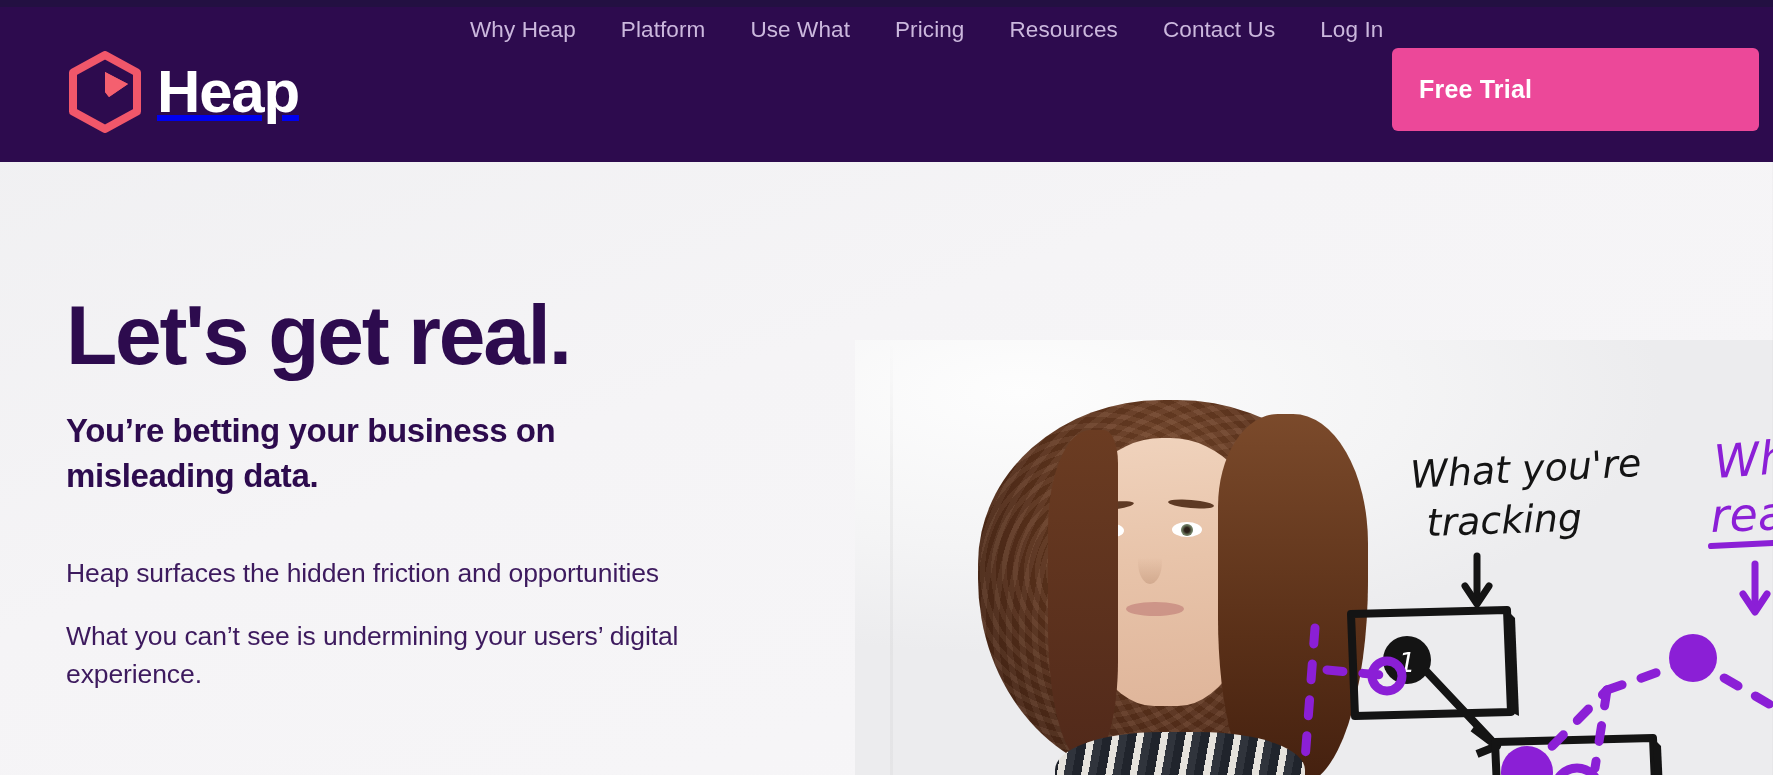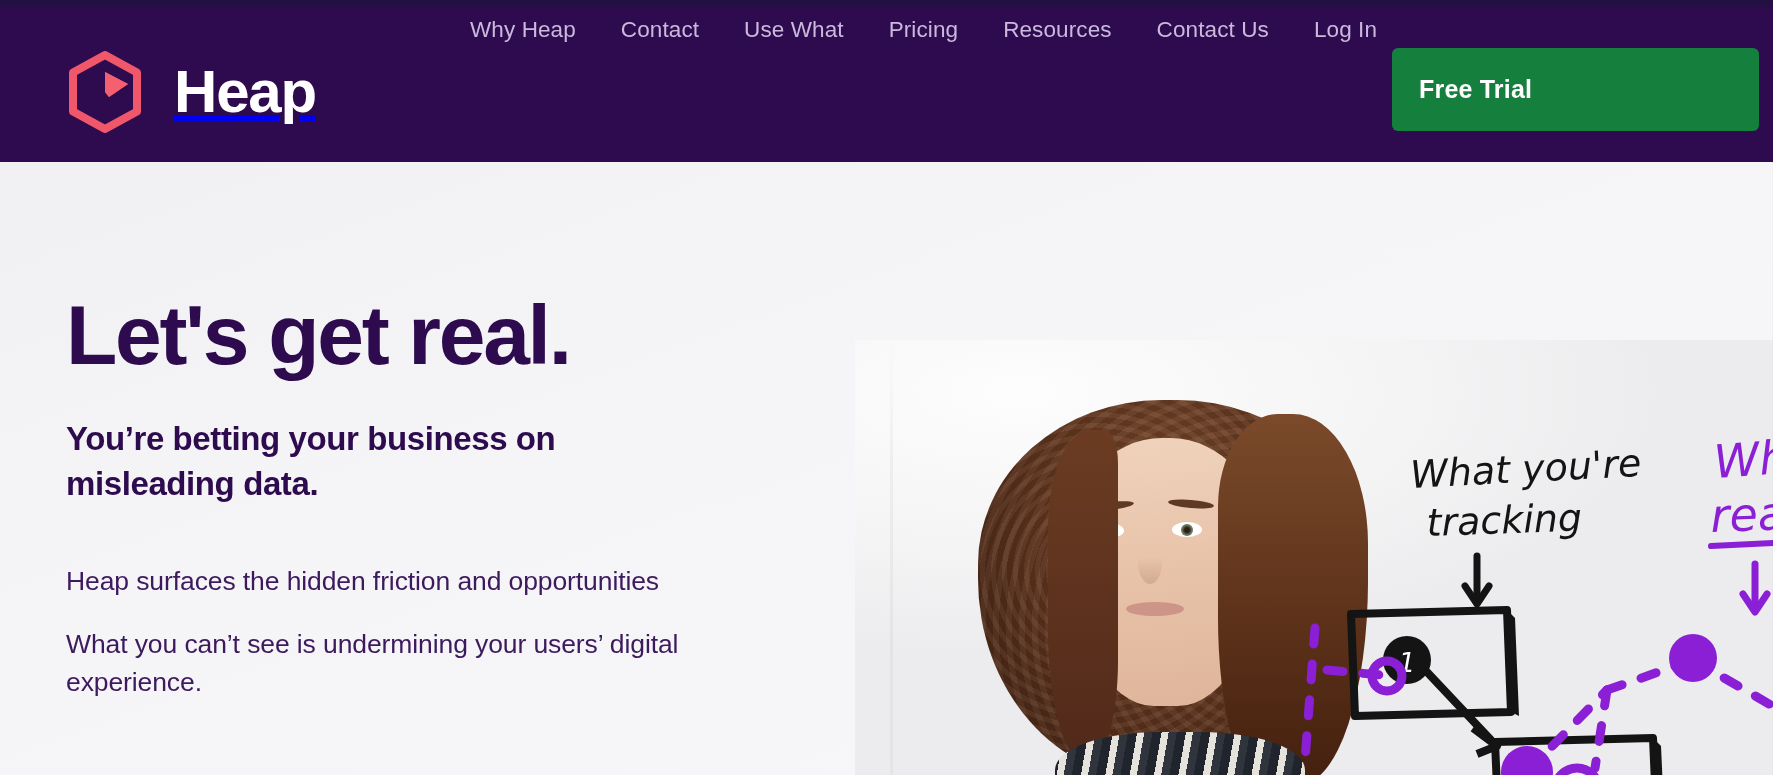--- a/index.html
+++ b/index.html
@@ -22,21 +22,21 @@
 
   
   .header {
     position:absolute; left:0; top:7px; width:1773px; height:155px;
     background:#2d0b4e;
     display:flex; align-items:center;
   }
 
   .logo-wrap {
     position:absolute; left:66px; top:44px;
-    display:flex; align-items:center; gap:30px;
+    display:flex; align-items:center; gap:13px;
   }
   .logo-mark { width:78px; height:82px; display:block; }
   .logo-text {
     color:#ffffff; font-size:60px; font-weight:700;
     letter-spacing:-1.2px; line-height:1;
     font-family:"Liberation Sans", sans-serif;
   }
 
   .nav {
     position:absolute; left:470px; top:0; height:155px;
@@ -45,36 +45,36 @@
   .nav-item {
     color:#cbb8dd; font-size:22.5px; font-weight:400;
     letter-spacing:0.1px; padding:10px 0; margin-right:45px;
     white-space:nowrap; cursor:pointer; text-decoration:none;
   }
   .nav-item:last-of-type { margin-right:12px; }
 
   .cta {
     position:absolute; left:1392px; top:41px;
     width:367px; height:83px;
-    background:#15803d; border:none; border-radius:6px;
+    background:#ec4899; border:none; border-radius:6px;
     color:#ffffff; font-size:25px; font-weight:700;
     letter-spacing:0.2px; cursor:pointer;
     display:flex; align-items:center; justify-content:flex-start;
     padding-left:27px;
     font-family:"Liberation Sans", sans-serif;
   }
 
   
   .hero-copy {
     position:absolute; left:66px; top:293px; width:760px;
   }
   .hero-title {
     color:#2d0b4e; font-size:84px; font-weight:700;
     letter-spacing:-2.3px; line-height:1.0;
-    margin-bottom:40px;
+    margin-bottom:32px;
   }
   .hero-sub {
     color:#2d0b4e; font-size:33px; font-weight:700;
     line-height:1.36; letter-spacing:-0.4px;
     margin-bottom:56px; max-width:520px;
   }
   .hero-para {
     color:#3d1a5e; font-size:26.5px; font-weight:400;
     line-height:1.42; letter-spacing:-0.1px;
     margin-bottom:26px; max-width:660px;
@@ -171,21 +171,21 @@
       <svg class="logo-mark" viewBox="0 0 78 82">
         <polygon points="39,4 71,21.5 71,60.5 39,78 7,60.5 7,21.5" fill="none" stroke="#f1576a" stroke-width="8" stroke-linejoin="round"></polygon>
         <path d="M39,21 L62,33 L43,46 L39,41 Z" fill="#f1576a"></path>
         <path d="M39,21 L39,41 L43,46 L62,33 Z" fill="#f4606f"></path>
       </svg>
       <span class="logo-text">Heap</span>
     </a>
 
     <nav class="nav">
       <a class="nav-item" href="#">Why Heap</a>
-      <a class="nav-item" href="#">Contact</a>
+      <a class="nav-item" href="#">Platform</a>
       <a class="nav-item" href="#">Use What</a>
       <a class="nav-item" href="#">Pricing</a>
       <a class="nav-item" href="#">Resources</a>
       <a class="nav-item" href="#">Contact Us</a>
       <a class="nav-item" href="#">Log In</a>
     </nav>
 
     <button class="cta">Free Trial</button>
   </header>
 

